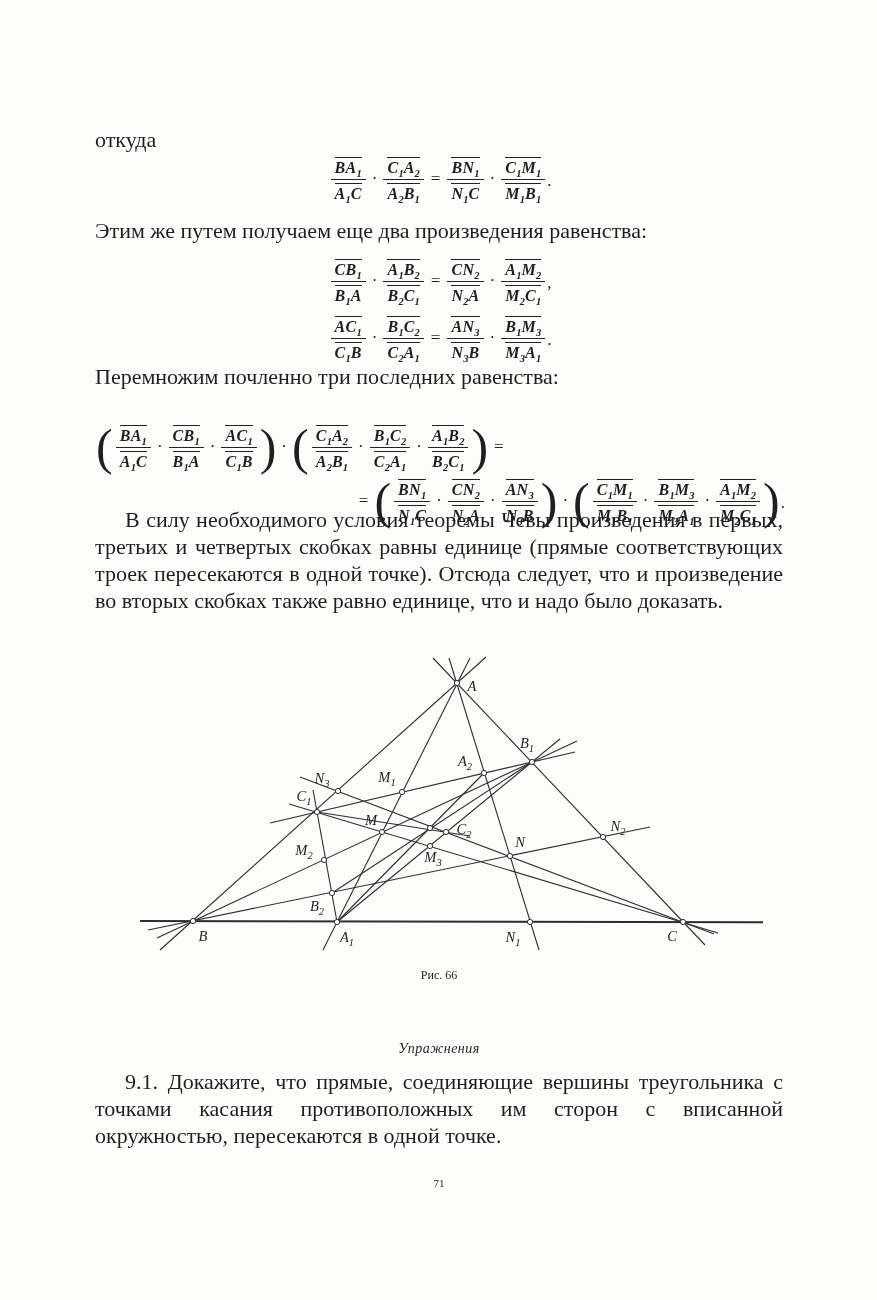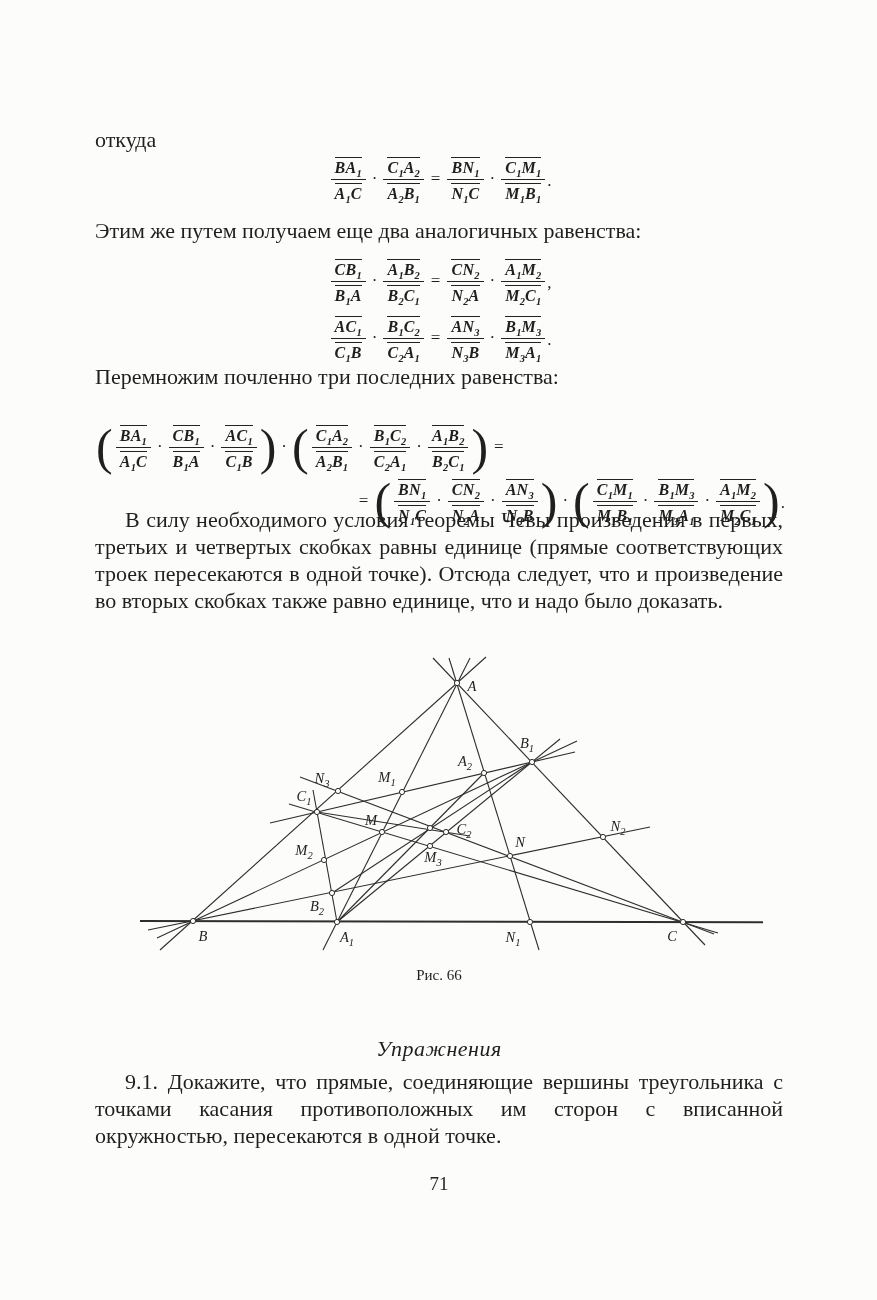--- a/index.html
+++ b/index.html
@@ -24,32 +24,32 @@
   .frac .den{display:block;padding:3px 4px 1px;}
   .ovl{display:inline-block;border-top:1.1px solid #222;padding-top:2px;
        font-style:italic;font-size:16px;line-height:1.05;letter-spacing:0.3px;font-weight:bold;}
   .ovl sub{font-size:10.5px;font-style:italic;line-height:0;letter-spacing:0;}
   .op{display:inline-block;vertical-align:middle;margin:0 5px;font-size:17px;}
   .op.dot{margin:0 4px;}
   .bigp{display:inline-block;vertical-align:middle;font-size:50px;line-height:0;
         padding:0 1px;font-family:"Liberation Serif",serif;font-weight:400;}
   .etxt{display:inline-block;vertical-align:bottom;font-size:17px;line-height:56px;}
   
-  .ex-title{font-style:italic;font-size:22px;letter-spacing:0.5px;}
+  .ex-title{font-style:italic;font-size:14px;letter-spacing:0.5px;}
   
   #figsvg{position:absolute;left:130px;top:648px;}
 </style>
 </head>
 <body>
 
 <div class="abs textblock noindent" style="top:126px;">откуда</div>
 
 <div class="eq eq-center" style="top:148px;"><span class="frac"><span class="num"><span class="ovl">BA<sub>1</sub></span></span><span class="den"><span class="ovl">A<sub>1</sub>C</span></span></span><span class="op dot">·</span><span class="frac"><span class="num"><span class="ovl">C<sub>1</sub>A<sub>2</sub></span></span><span class="den"><span class="ovl">A<sub>2</sub>B<sub>1</sub></span></span></span><span class="op">=</span><span class="frac"><span class="num"><span class="ovl">BN<sub>1</sub></span></span><span class="den"><span class="ovl">N<sub>1</sub>C</span></span></span><span class="op dot">·</span><span class="frac"><span class="num"><span class="ovl">C<sub>1</sub>M<sub>1</sub></span></span><span class="den"><span class="ovl">M<sub>1</sub>B<sub>1</sub></span></span></span><span class="etxt">.</span></div>
 
-<div class="abs textblock noindent" style="top:217px;">Этим же путем получаем еще два аналогичных равенства:</div>
+<div class="abs textblock noindent" style="top:217px;">Этим же путем получаем еще два произведения равенства:</div>
 
 <div class="eq eq-center" style="top:250px;"><span class="frac"><span class="num"><span class="ovl">CB<sub>1</sub></span></span><span class="den"><span class="ovl">B<sub>1</sub>A</span></span></span><span class="op dot">·</span><span class="frac"><span class="num"><span class="ovl">A<sub>1</sub>B<sub>2</sub></span></span><span class="den"><span class="ovl">B<sub>2</sub>C<sub>1</sub></span></span></span><span class="op">=</span><span class="frac"><span class="num"><span class="ovl">CN<sub>2</sub></span></span><span class="den"><span class="ovl">N<sub>2</sub>A</span></span></span><span class="op dot">·</span><span class="frac"><span class="num"><span class="ovl">A<sub>1</sub>M<sub>2</sub></span></span><span class="den"><span class="ovl">M<sub>2</sub>C<sub>1</sub></span></span></span><span class="etxt">,</span></div>
 <div class="eq eq-center" style="top:307px;"><span class="frac"><span class="num"><span class="ovl">AC<sub>1</sub></span></span><span class="den"><span class="ovl">C<sub>1</sub>B</span></span></span><span class="op dot">·</span><span class="frac"><span class="num"><span class="ovl">B<sub>1</sub>C<sub>2</sub></span></span><span class="den"><span class="ovl">C<sub>2</sub>A<sub>1</sub></span></span></span><span class="op">=</span><span class="frac"><span class="num"><span class="ovl">AN<sub>3</sub></span></span><span class="den"><span class="ovl">N<sub>3</sub>B</span></span></span><span class="op dot">·</span><span class="frac"><span class="num"><span class="ovl">B<sub>1</sub>M<sub>3</sub></span></span><span class="den"><span class="ovl">M<sub>3</sub>A<sub>1</sub></span></span></span><span class="etxt">.</span></div>
 
 <div class="abs textblock noindent" style="top:363px;">Перемножим почленно три последних равенства:</div>
 
 <div class="eq eq-left" style="top:416px;"><span class="bigp">(</span><span class="frac"><span class="num"><span class="ovl">BA<sub>1</sub></span></span><span class="den"><span class="ovl">A<sub>1</sub>C</span></span></span><span class="op dot">·</span><span class="frac"><span class="num"><span class="ovl">CB<sub>1</sub></span></span><span class="den"><span class="ovl">B<sub>1</sub>A</span></span></span><span class="op dot">·</span><span class="frac"><span class="num"><span class="ovl">AC<sub>1</sub></span></span><span class="den"><span class="ovl">C<sub>1</sub>B</span></span></span><span class="bigp">)</span><span class="op dot">·</span><span class="bigp">(</span><span class="frac"><span class="num"><span class="ovl">C<sub>1</sub>A<sub>2</sub></span></span><span class="den"><span class="ovl">A<sub>2</sub>B<sub>1</sub></span></span></span><span class="op dot">·</span><span class="frac"><span class="num"><span class="ovl">B<sub>1</sub>C<sub>2</sub></span></span><span class="den"><span class="ovl">C<sub>2</sub>A<sub>1</sub></span></span></span><span class="op dot">·</span><span class="frac"><span class="num"><span class="ovl">A<sub>1</sub>B<sub>2</sub></span></span><span class="den"><span class="ovl">B<sub>2</sub>C<sub>1</sub></span></span></span><span class="bigp">)</span><span class="op">=</span></div>
 <div class="eq eq-right" style="top:470px;"><span class="op">=</span><span class="bigp">(</span><span class="frac"><span class="num"><span class="ovl">BN<sub>1</sub></span></span><span class="den"><span class="ovl">N<sub>1</sub>C</span></span></span><span class="op dot">·</span><span class="frac"><span class="num"><span class="ovl">CN<sub>2</sub></span></span><span class="den"><span class="ovl">N<sub>2</sub>A</span></span></span><span class="op dot">·</span><span class="frac"><span class="num"><span class="ovl">AN<sub>3</sub></span></span><span class="den"><span class="ovl">N<sub>3</sub>B</span></span></span><span class="bigp">)</span><span class="op dot">·</span><span class="bigp">(</span><span class="frac"><span class="num"><span class="ovl">C<sub>1</sub>M<sub>1</sub></span></span><span class="den"><span class="ovl">M<sub>1</sub>B<sub>1</sub></span></span></span><span class="op dot">·</span><span class="frac"><span class="num"><span class="ovl">B<sub>1</sub>M<sub>3</sub></span></span><span class="den"><span class="ovl">M<sub>3</sub>A<sub>1</sub></span></span></span><span class="op dot">·</span><span class="frac"><span class="num"><span class="ovl">A<sub>1</sub>M<sub>2</sub></span></span><span class="den"><span class="ovl">M<sub>2</sub>C<sub>1</sub></span></span></span><span class="bigp">)</span><span class="etxt">.</span></div>
 
 <div class="abs textblock indent" style="top:506px;">В силу необходимого условия теоремы Чевы произведения в первых, третьих и четвертых скобках равны единице (прямые соответствующих троек пересекаются в одной точке). Отсюда следует, что и произведение во вторых скобках также равно единице, что и надо было доказать.</div>
@@ -100,22 +100,22 @@
     <text x="387" y="782" text-anchor="middle" font-style="italic" font-size="14.5" font-family="&quot;Liberation Serif&quot;,&quot;DejaVu Serif&quot;,serif" fill="#222"><tspan>M</tspan><tspan dy="3.5" font-size="10.5">1</tspan><tspan dy="-3.5">​</tspan></text>
     <text x="304" y="801" text-anchor="middle" font-style="italic" font-size="14.5" font-family="&quot;Liberation Serif&quot;,&quot;DejaVu Serif&quot;,serif" fill="#222"><tspan>C</tspan><tspan dy="3.5" font-size="10.5">1</tspan><tspan dy="-3.5">​</tspan></text>
     <text x="371" y="825" text-anchor="middle" font-style="italic" font-size="14.5" font-family="&quot;Liberation Serif&quot;,&quot;DejaVu Serif&quot;,serif" fill="#222"><tspan>M</tspan></text>
     <text x="464" y="834" text-anchor="middle" font-style="italic" font-size="14.5" font-family="&quot;Liberation Serif&quot;,&quot;DejaVu Serif&quot;,serif" fill="#222"><tspan>C</tspan><tspan dy="3.5" font-size="10.5">2</tspan><tspan dy="-3.5">​</tspan></text>
     <text x="304" y="855" text-anchor="middle" font-style="italic" font-size="14.5" font-family="&quot;Liberation Serif&quot;,&quot;DejaVu Serif&quot;,serif" fill="#222"><tspan>M</tspan><tspan dy="3.5" font-size="10.5">2</tspan><tspan dy="-3.5">​</tspan></text>
     <text x="433" y="862" text-anchor="middle" font-style="italic" font-size="14.5" font-family="&quot;Liberation Serif&quot;,&quot;DejaVu Serif&quot;,serif" fill="#222"><tspan>M</tspan><tspan dy="3.5" font-size="10.5">3</tspan><tspan dy="-3.5">​</tspan></text>
     <text x="520" y="847" text-anchor="middle" font-style="italic" font-size="14.5" font-family="&quot;Liberation Serif&quot;,&quot;DejaVu Serif&quot;,serif" fill="#222"><tspan>N</tspan></text>
     <text x="317" y="911" text-anchor="middle" font-style="italic" font-size="14.5" font-family="&quot;Liberation Serif&quot;,&quot;DejaVu Serif&quot;,serif" fill="#222"><tspan>B</tspan><tspan dy="3.5" font-size="10.5">2</tspan><tspan dy="-3.5">​</tspan></text>
   </svg>
 
-<div class="abs textblock center noindent" style="top:962px;font-size:15px;">Рис. 66</div>
+<div class="abs textblock center noindent" style="top:962px;font-size:12px;">Рис. 66</div>
 
 <div class="abs textblock center noindent ex-title" style="top:1035px;">Упражнения</div>
 
 <div class="abs textblock indent" style="top:1068px;">
   <span class="bold">9.1.</span>
   <span>Докажите, что прямые, соединяющие вершины треугольника с точками касания противоположных им сторон с вписанной окружностью, пересекаются в одной точке.</span>
 </div>
 
-<div class="abs textblock center noindent" style="top:1170px;font-size:19px;">71</div>
+<div class="abs textblock center noindent" style="top:1170px;font-size:11px;">71</div>
 
 </body></html>

